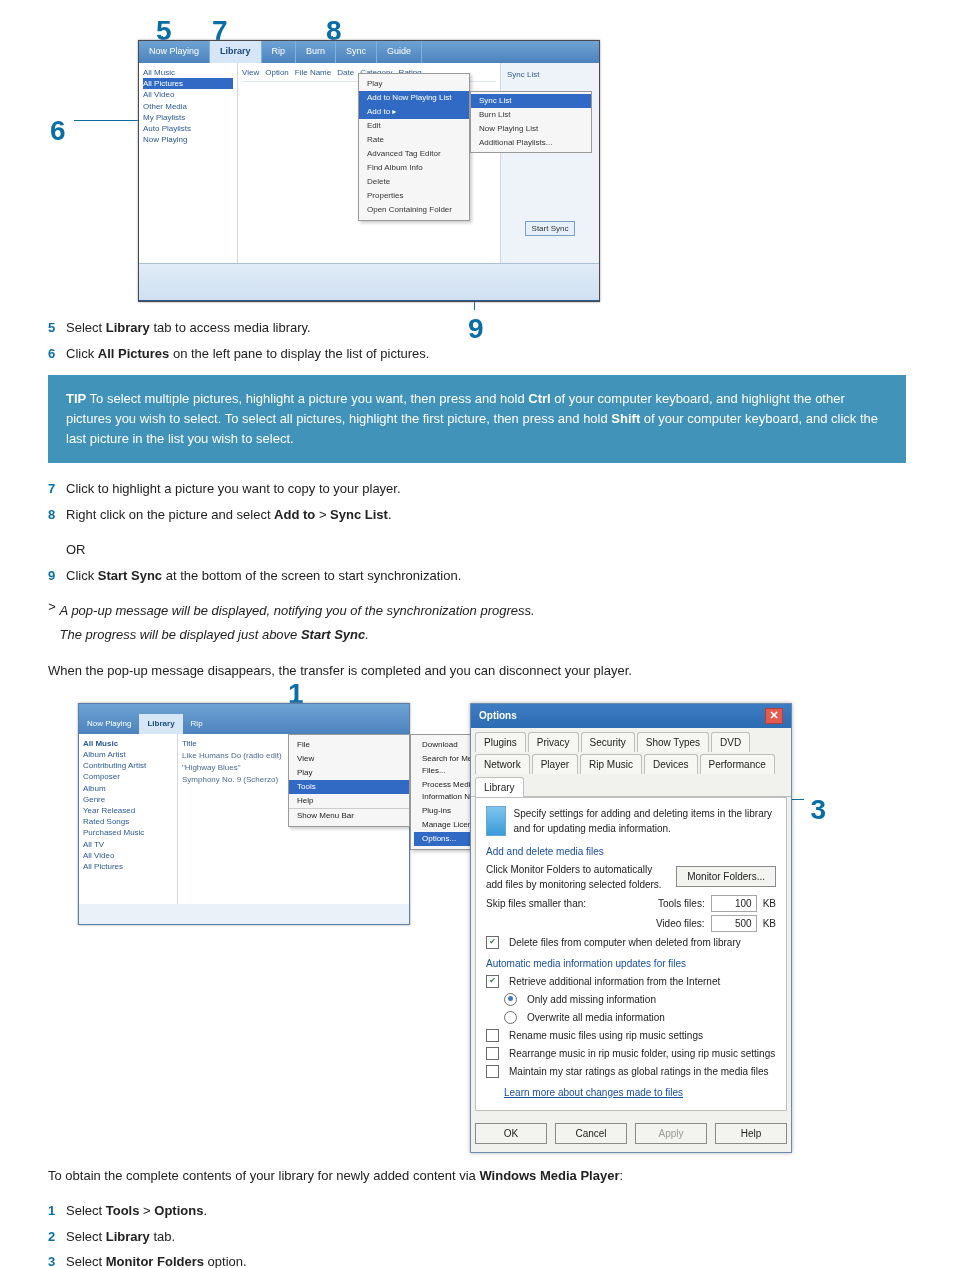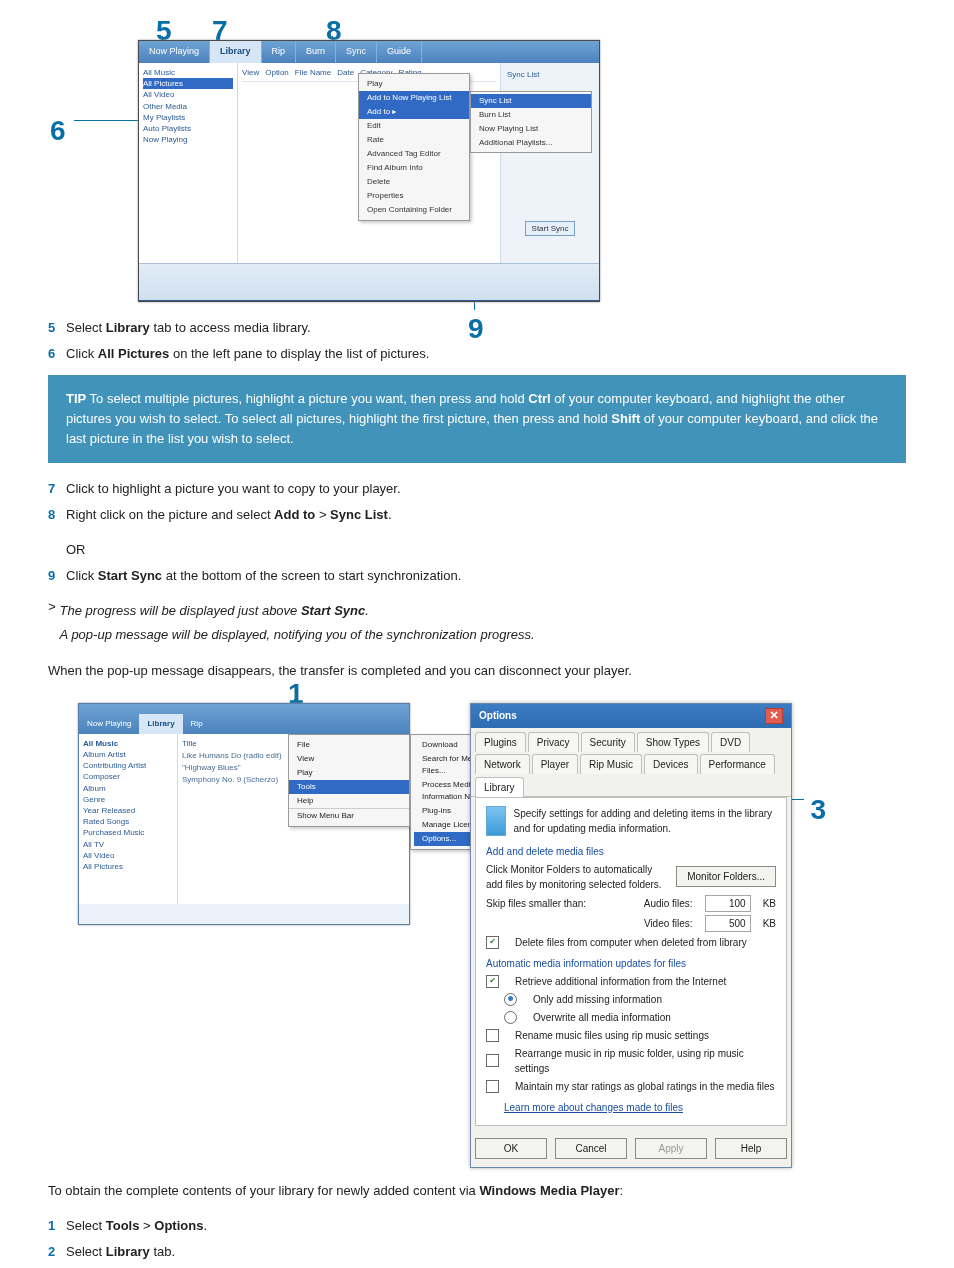--- a/index.html
+++ b/index.html
@@ -182,21 +182,21 @@
     border:1px solid #6aa8d4;
   }
   .fig3 .section-title { color:#1a4fa0; margin:6px 0 3px 0; }
   .fig3 .btn {
     border:1px solid #8a8a86;
     background:#f3f3f0;
     padding:2px 10px;
     font-size:10px;
     display:inline-block;
   }
-  .fig3 .rowflex { display:flex; align-items:center; gap:12px; margin:3px 0; }
+  .fig3 .rowflex { display:flex; align-items:center; gap:6px; margin:3px 0; }
   .fig3 .inp {
     width:36px; border:1px solid #a6a6a2; background:#fff; text-align:right; padding:0 4px;
   }
   .fig3 .chk, .fig3 .rad { margin-right:4px; width:11px; height:11px; display:inline-block; border:1px solid #6a6a6a; background:#fff; vertical-align:middle; }
   .fig3 .rad { border-radius:50%; }
   .fig3 .rad.sel::after { content:''; display:block; width:5px; height:5px; background:#3a7ec2; border-radius:50%; margin:2px auto 0; }
   .fig3 .chk.sel::after { content:'✔'; font-size:8px; line-height:9px; display:block; text-align:center; color:#2d7f3b; }
   .fig3 .link { color:#1a4fa0; text-decoration:underline;text-align:right; }
   .fig3 .dlg-btns { display:flex; gap:8px; justify-content:center; padding:8px; }
   .fig3 .dlg-btns .btn { min-width:50px; text-align:center; }
@@ -308,22 +308,22 @@
   <div class="or">OR</div>
   <div class="step-item">
       <span class="step-n">9</span>
       <span class="step-t">Click <b>Start Sync</b> at the bottom of the screen to start synchronization.</span>
     </div>
 </div>
 
 <div style="display:flex; margin:6px 0;">
   <span class="caret">&gt;</span>
   <div>
+    <div class="italic-note" style="margin-left:0;">A pop-up message will be displayed, notifying you of the synchronization progress.</div>
     <div class="italic-note" style="margin-left:0;">The progress will be displayed just above <b>Start Sync</b>.</div>
-    <div class="italic-note" style="margin-left:0;">A pop-up message will be displayed, notifying you of the synchronization progress.</div>
   </div>
 </div>
 
 <p>When the pop-up message disappears, the transfer is completed and you can disconnect your player.</p>
 
 <div class="lower-figs">
 
   <div style="position:relative;">
     <div class="callout-num" style="position:absolute; left:210px; top:-30px;">1</div>
     <div class="co-line" style="position:absolute; left:216px; top:-4px; width:1px; height:22px;"></div>
@@ -402,21 +402,21 @@
           <div>Specify settings for adding and deleting items in the library and for updating media information.</div>
         </div>
         <div class="section-title">Add and delete media files</div>
         <div class="rowflex">
           <div style="flex:1;">Click Monitor Folders to automatically add files by monitoring selected folders.</div>
           <span class="btn">Monitor Folders...</span>
         </div>
         <div class="rowflex">
           <span>Skip files smaller than:</span>
           <span style="flex:1"></span>
-          <span>Audio files:</span>
+          <span>Tools files:</span>
           <span class="inp">100</span>
           <span>KB</span>
         </div>
         <div class="rowflex">
           <span style="flex:1"></span>
           <span>Video files:</span>
           <span class="inp">500</span>
           <span>KB</span>
         </div>
         <div class="rowflex">

